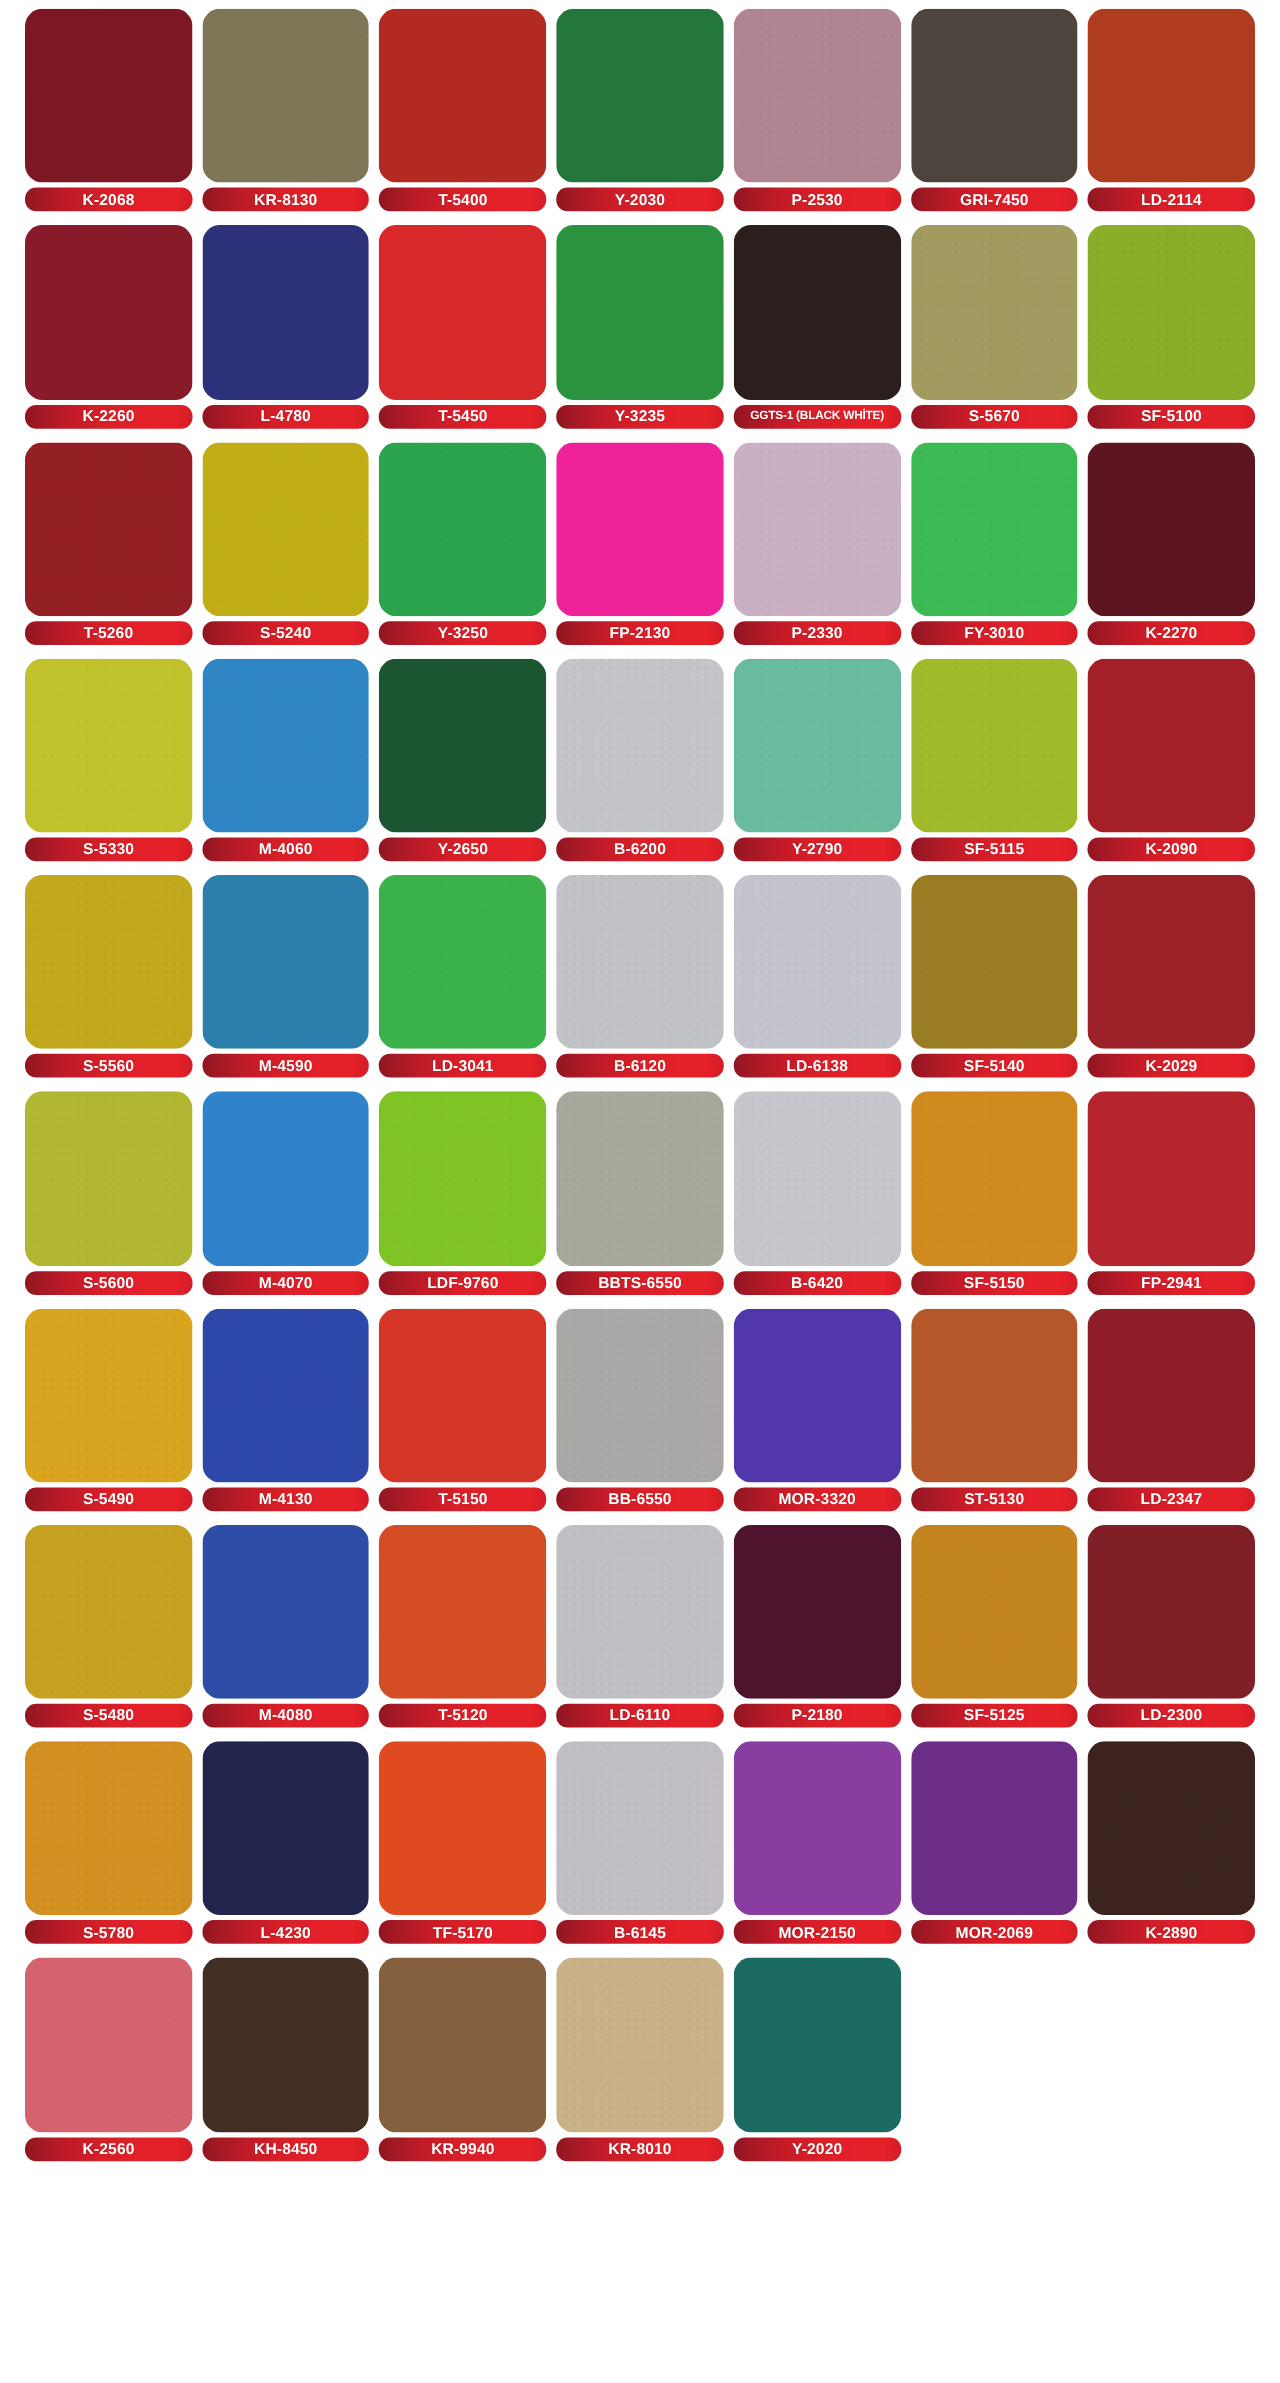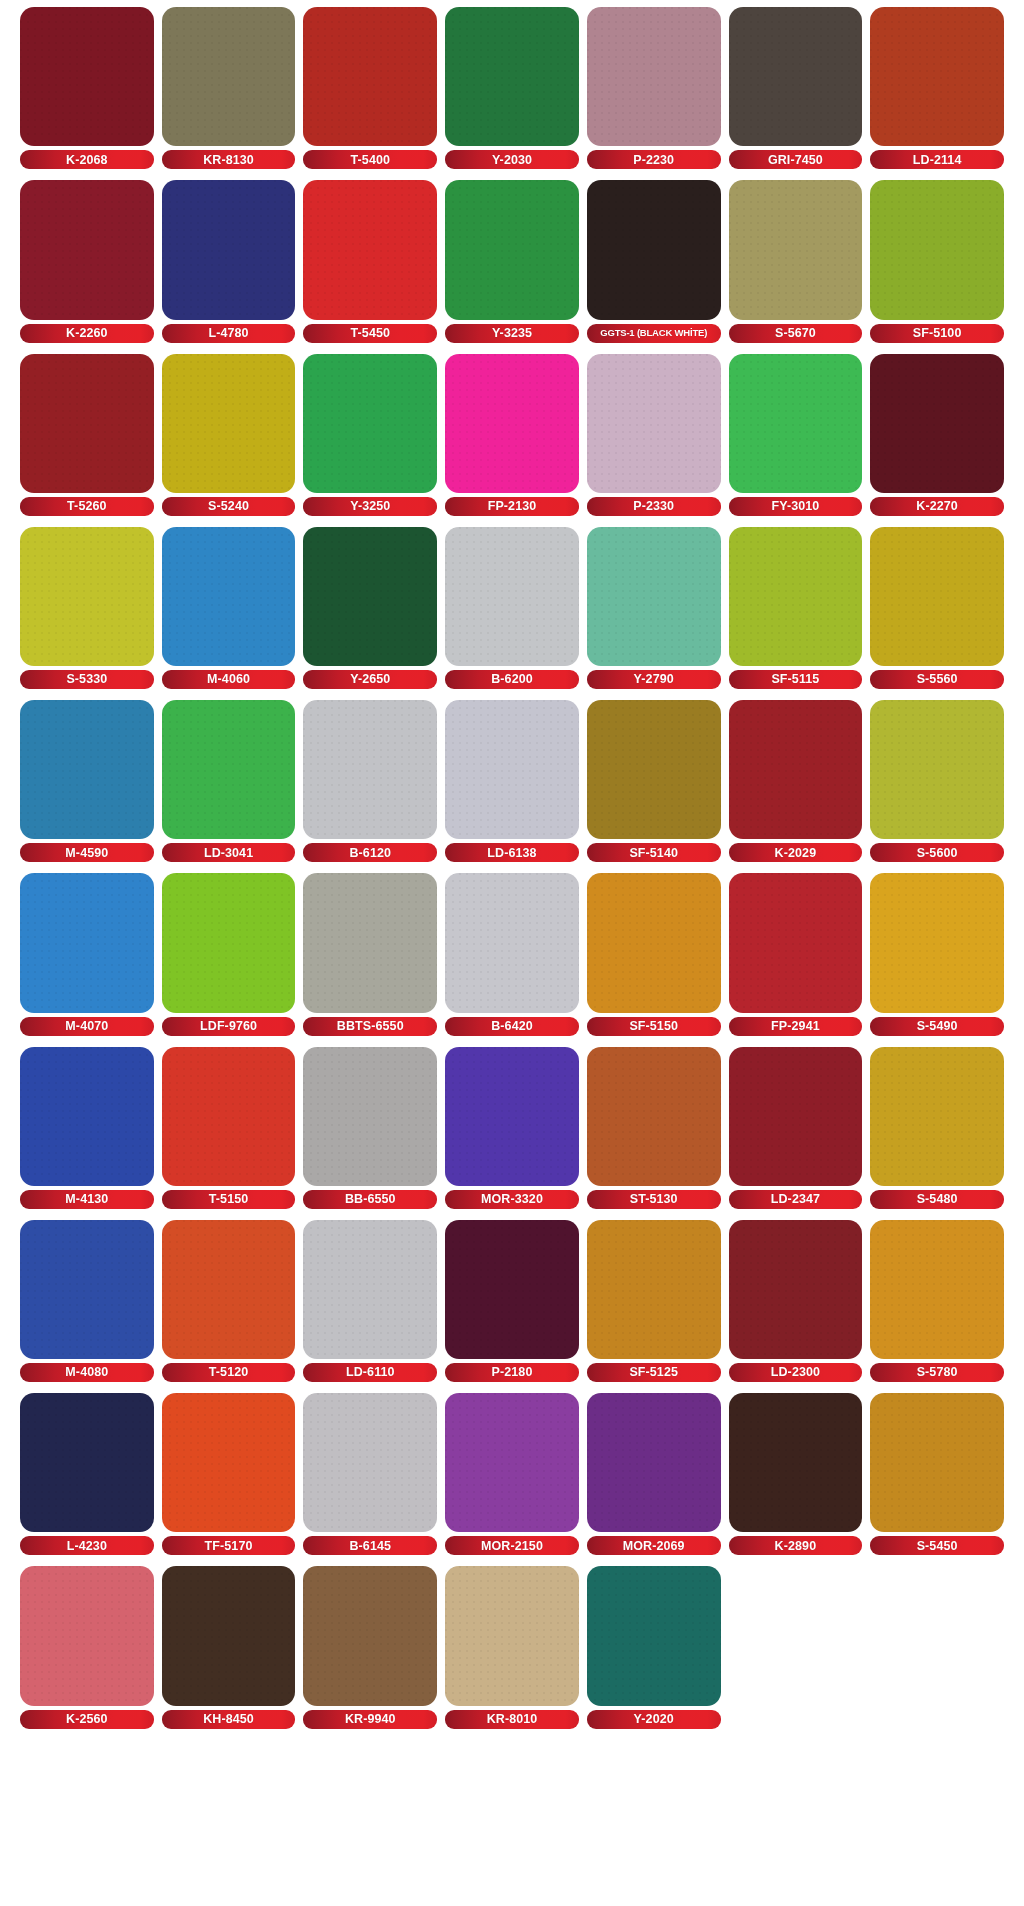--- a/index.html
+++ b/index.html
@@ -93,21 +93,21 @@
     </div>
     <div class="swatch-cell">
       <div class="swatch-color" style="background-color: rgb(35, 118, 60);"></div>
       <div class="swatch-label">
         <span>Y-2030</span>
       </div>
     </div>
     <div class="swatch-cell">
       <div class="swatch-color" style="background-color: rgb(176, 132, 144);"></div>
       <div class="swatch-label">
-        <span>P-2230</span>
+        <span>P-2530</span>
       </div>
     </div>
     <div class="swatch-cell">
       <div class="swatch-color" style="background-color: rgb(77, 68, 62);"></div>
       <div class="swatch-label">
         <span>GRI-7450</span>
       </div>
     </div>
     <div class="swatch-cell">
       <div class="swatch-color" style="background-color: rgb(176, 60, 32);"></div>
@@ -229,20 +229,26 @@
         <span>Y-2790</span>
       </div>
     </div>
     <div class="swatch-cell">
       <div class="swatch-color" style="background-color: rgb(159, 187, 42);"></div>
       <div class="swatch-label">
         <span>SF-5115</span>
       </div>
     </div>
     <div class="swatch-cell">
+      <div class="swatch-color" style="background-color: rgb(164, 31, 39);"></div>
+      <div class="swatch-label">
+        <span>K-2090</span>
+      </div>
+    </div>
+    <div class="swatch-cell">
       <div class="swatch-color" style="background-color: rgb(193, 168, 28);"></div>
       <div class="swatch-label">
         <span>S-5560</span>
       </div>
     </div>
     <div class="swatch-cell">
       <div class="swatch-color" style="background-color: rgb(44, 127, 173);"></div>
       <div class="swatch-label">
         <span>M-4590</span>
       </div>
@@ -436,26 +442,20 @@
     <div class="swatch-cell">
       <div class="swatch-color" style="background-color: rgb(108, 45, 135);"></div>
       <div class="swatch-label">
         <span>MOR-2069</span>
       </div>
     </div>
     <div class="swatch-cell">
       <div class="swatch-color" style="background-color: rgb(60, 35, 29);"></div>
       <div class="swatch-label">
         <span>K-2890</span>
-      </div>
-    </div>
-    <div class="swatch-cell">
-      <div class="swatch-color" style="background-color: rgb(195, 137, 31);"></div>
-      <div class="swatch-label">
-        <span>S-5450</span>
       </div>
     </div>
     <div class="swatch-cell">
       <div class="swatch-color" style="background-color: rgb(213, 99, 110);"></div>
       <div class="swatch-label">
         <span>K-2560</span>
       </div>
     </div>
     <div class="swatch-cell">
       <div class="swatch-color" style="background-color: rgb(66, 46, 34);"></div>

